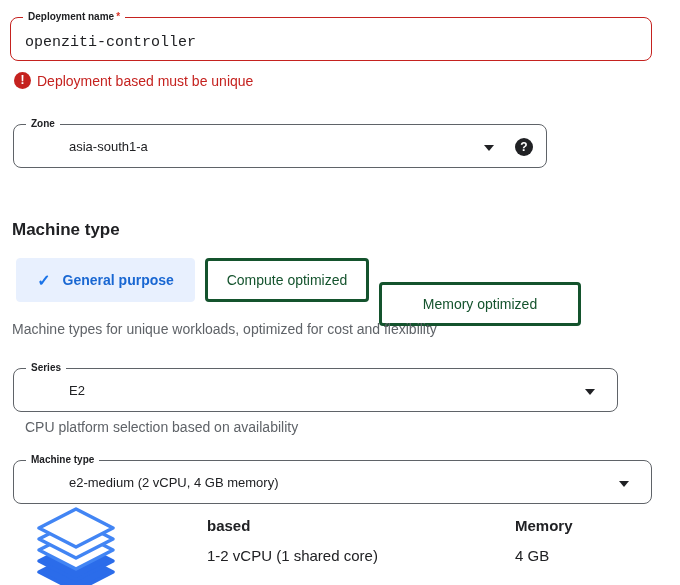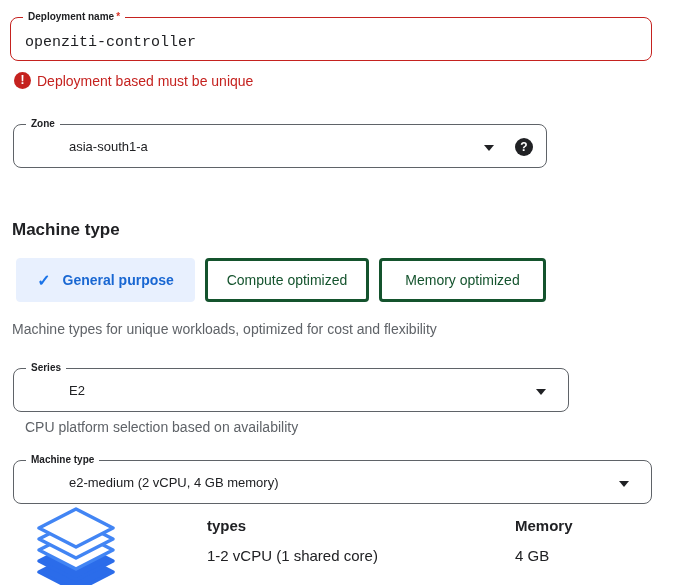--- a/index.html
+++ b/index.html
@@ -63,21 +63,21 @@
     height:44px; display:flex; align-items:center; justify-content:center;
     gap:12px; border-radius:4px; font-size:14px; cursor:pointer;
     background:#fff; border:3px solid #14532d; color:#14532d;
   }
   .tab.selected {
     background:#e8f0fe; border:1px solid #e8f0fe; color:#1967d2; font-weight:700;
   }
   .tab .check { color:#1a73e8; font-size:16px; font-weight:700; }
   .tab-general  { width:179px; }
   .tab-compute  { width:164px; }
-  .tab-memory   { width:167px; }
+  .tab-memory   { width:202px;margin-top:24px; }
 
   .muted { position:absolute; font-size:14px; color:#5f6368; }
   .desc-text   { left:12px; top:321px; }
   .helper-text { left:25px; top:419px; }
 
   
   .stack-icon { position:absolute; left:36px; top:505px; }
   .sum-col { position:absolute; }
   .sum-col .sum-header { font-size:15px; font-weight:700; color:#202124; }
   .sum-col .sum-value  { font-size:15px; color:#202124; margin-top:13px; }
@@ -118,21 +118,21 @@
     <div class="tab tab-compute">
       <span>Compute optimized</span>
     </div>
     <div class="tab tab-memory">
       <span>Memory optimized</span>
     </div>
   </div>
 
   <div class="muted desc-text">Machine types for unique workloads, optimized for cost and flexibility</div>
 
-  <div class="field select-field" style="left:13px; top:368px; width:556px;">
+  <div class="field select-field" style="left:13px; top:368px; width:605px;">
     <span class="float-label">Series</span>
     <span class="select-value">E2</span>
     <span class="caret" style="right:22px;"></span>
   </div>
 
   <div class="muted helper-text">CPU platform selection based on availability</div>
 
   <div class="field select-field" style="left:13px; top:460px; width:639px;">
     <span class="float-label">Machine type</span>
     <span class="select-value">e2-medium (2 vCPU, 4 GB memory)</span>
@@ -145,21 +145,21 @@
         <path d="M40 48 L77 67 L40 86 L3 67 Z" fill="#2b6cea" stroke="#2b6cea"></path>
         <path d="M40 37 L77 56 L40 75 L3 56 Z" fill="#2b6cea" stroke="#2b6cea"></path>
         <path d="M40 26 L77 45 L40 64 L3 45 Z" fill="#ffffff" stroke="#4285f4"></path>
         <path d="M40 15 L77 34 L40 53 L3 34 Z" fill="#ffffff" stroke="#4285f4"></path>
         <path d="M40 4  L77 23 L40 42 L3 23 Z" fill="#ffffff" stroke="#4285f4"></path>
       </g>
     </svg>
   </div>
 
   <div class="sum-col col-vcpu">
-    <div class="sum-header">types</div>
+    <div class="sum-header">based</div>
     <div class="sum-value">1-2 vCPU (1 shared core)</div>
   </div>
 
   <div class="sum-col col-memory">
     <div class="sum-header">Memory</div>
     <div class="sum-value">4 GB</div>
   </div>
 
 </div>
 

